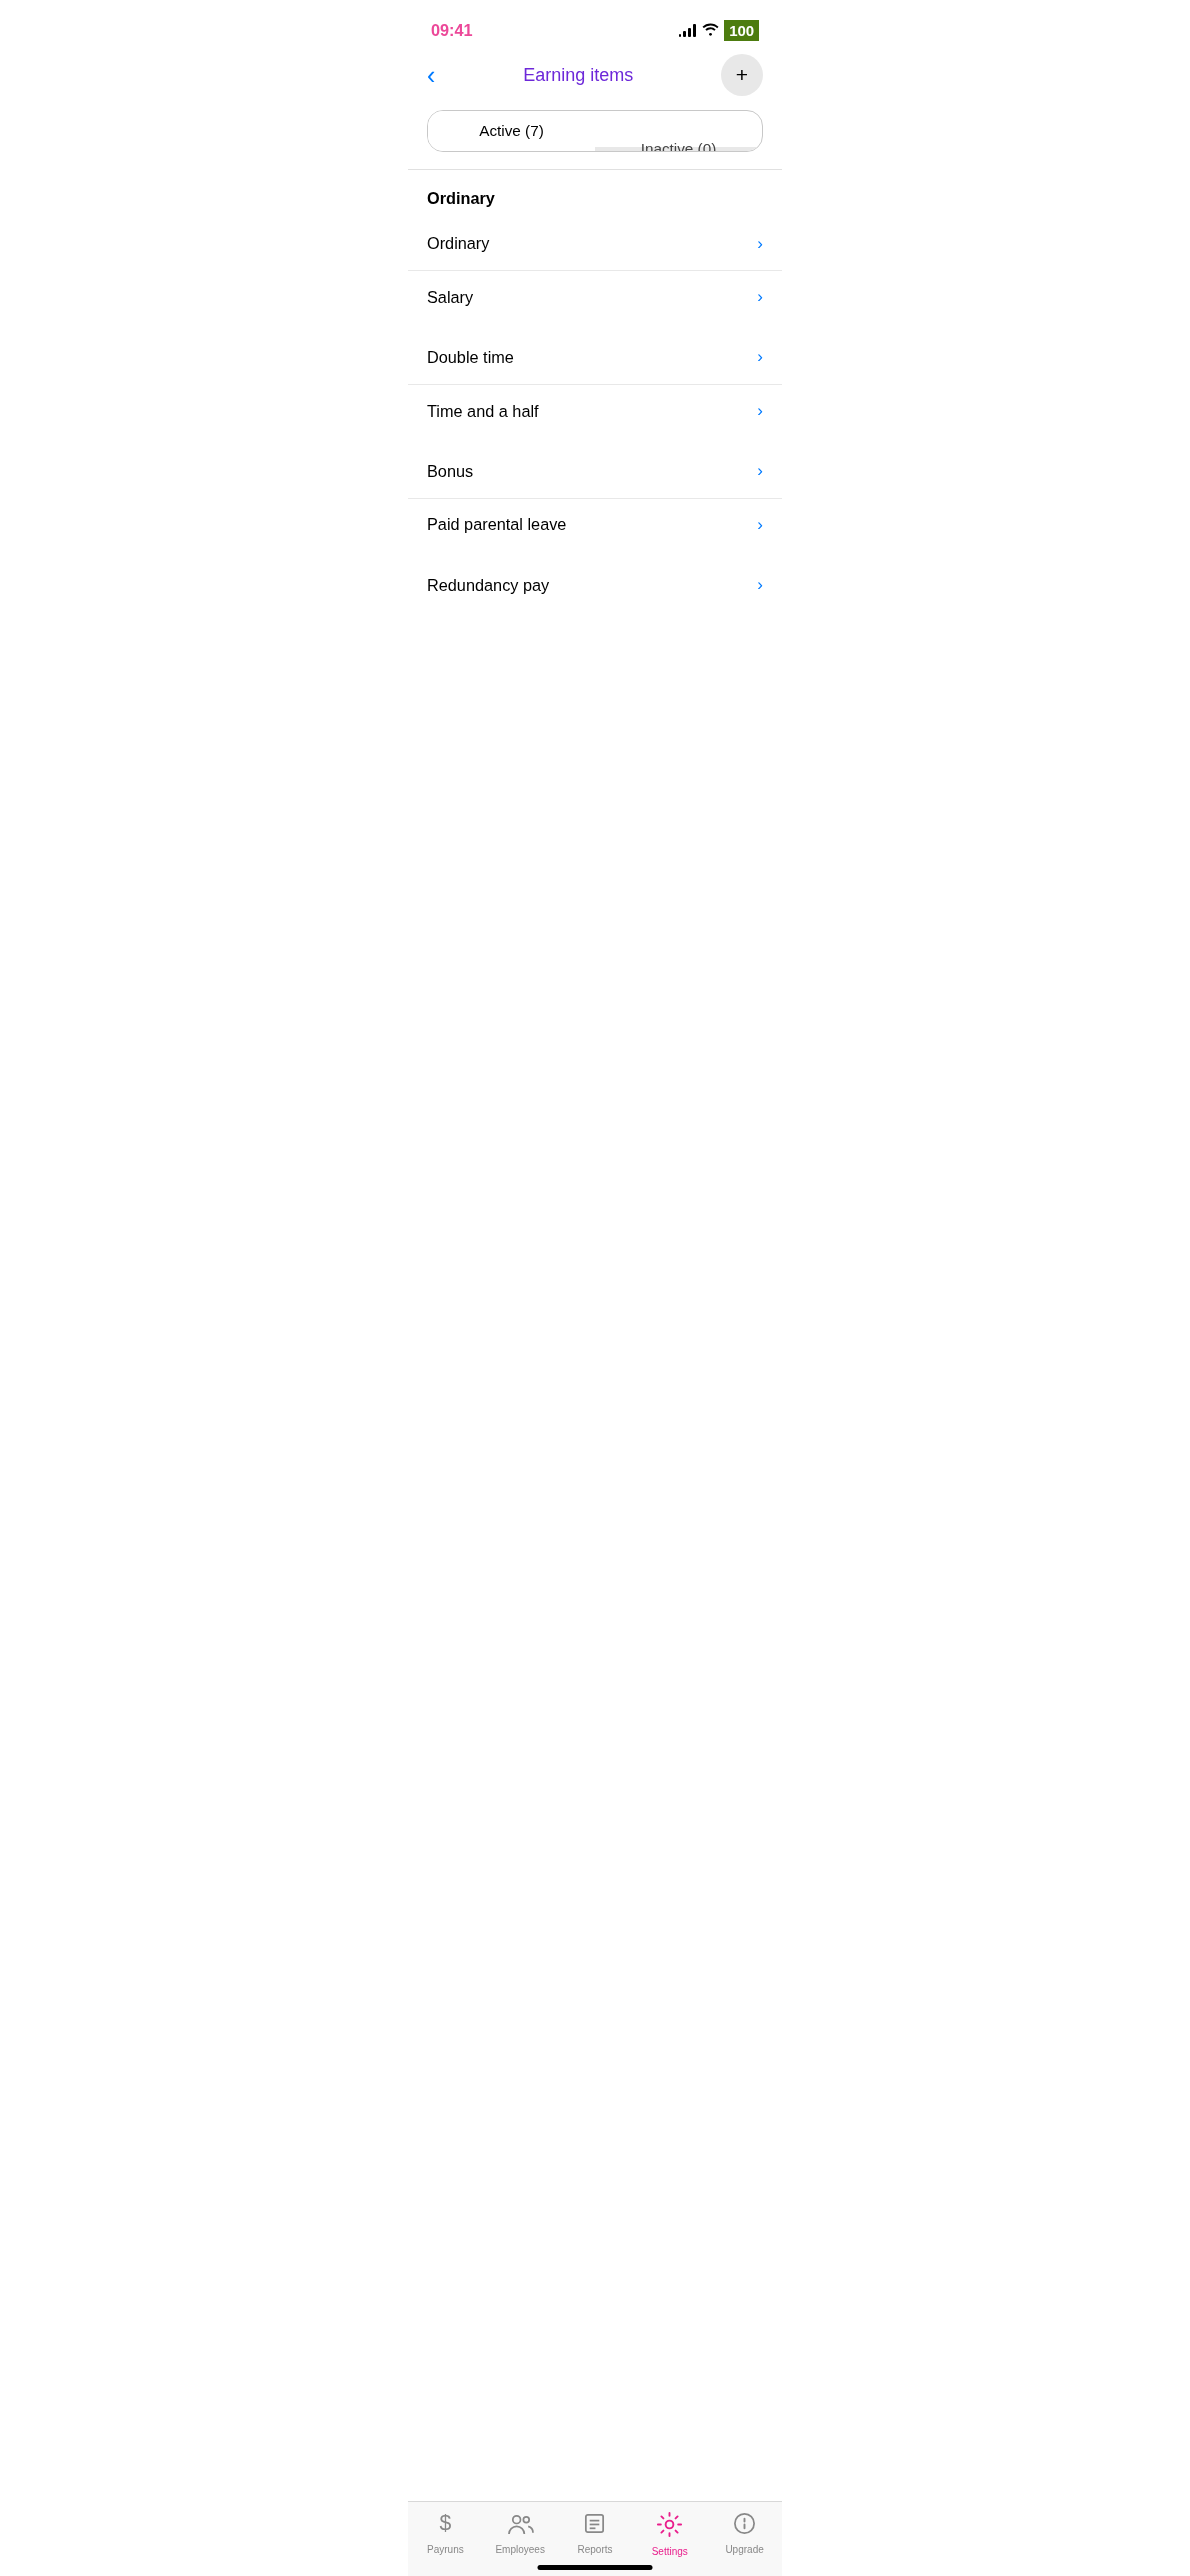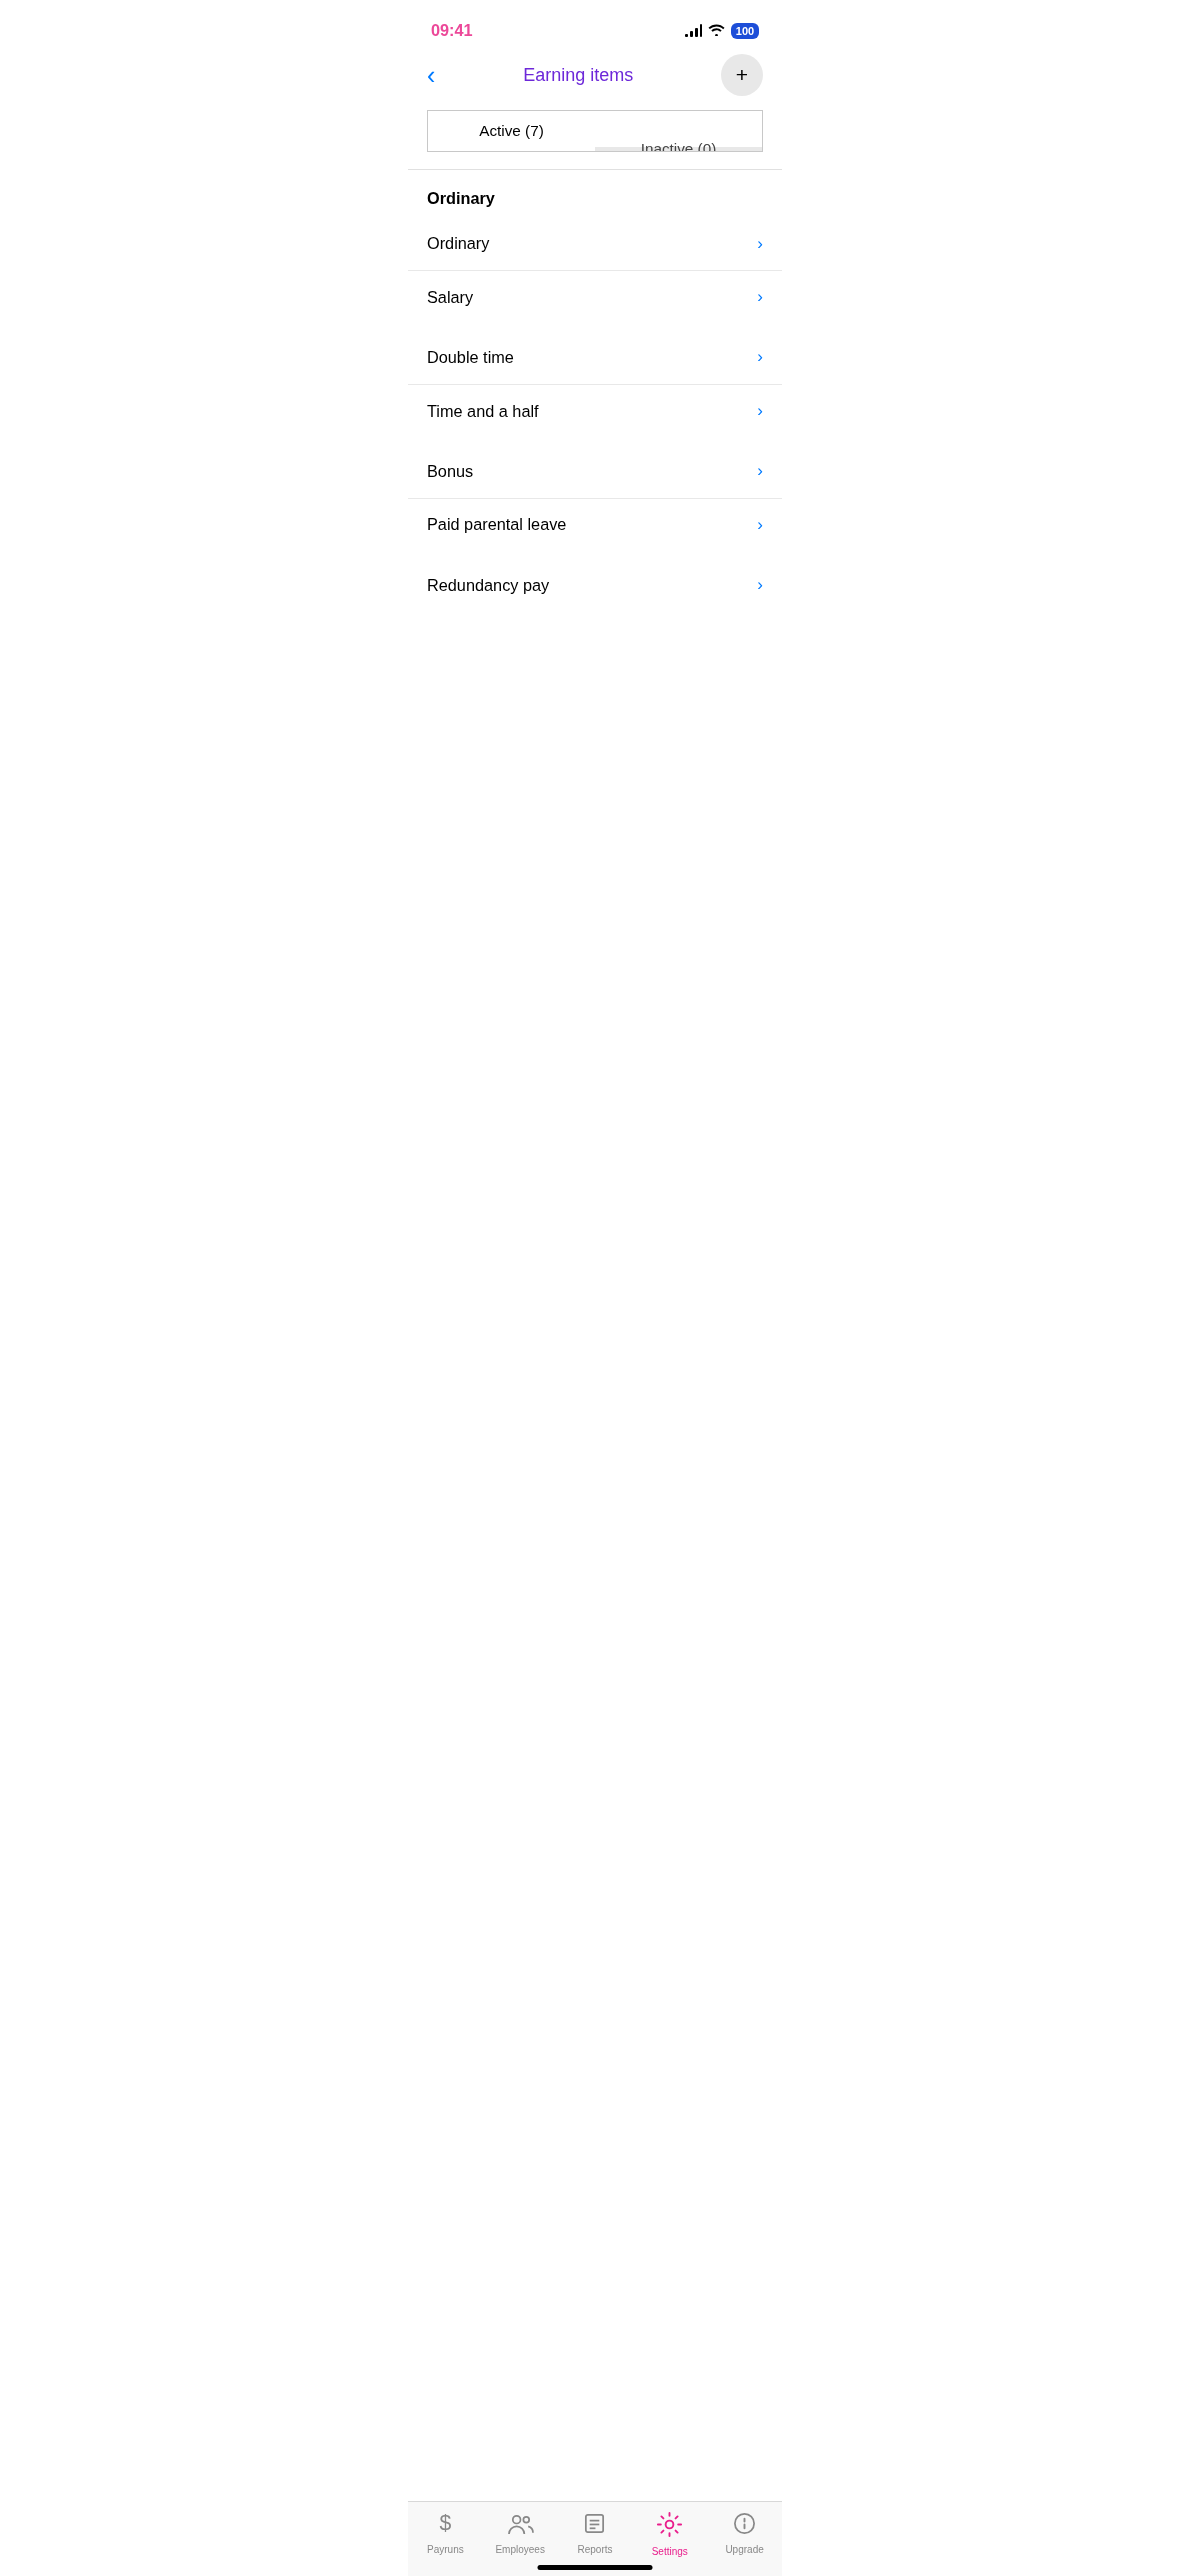--- a/index.html
+++ b/index.html
@@ -48,26 +48,26 @@
       background: #000;
       border-radius: 1px;
     }
 
     .wifi-icon {
       font-size: 13.4px;
       color: #000;
     }
 
     .battery-badge {
-      background: #1d4ed8;
+      background: #4d7c0f;
       color: #fff;
-      font-size: 11px;
+      font-size: 15px;
       font-weight: 700;
       padding: 1.9px 4.8px;
-      border-radius: 6px;
+      border-radius: 0;
     }
 
     
     .nav-bar {
       display: flex;
       justify-content: space-between;
       align-items: center;
       padding: 9.6px 19px 9.6px 19px;
       height: 54px;
     }
@@ -98,21 +98,21 @@
       font-size: 21px;
       color: #000;
       font-weight: 300;
     }
 
     
     .segment-control {
       display: flex;
       margin: 7.7px 19px 0 19px;
       border: 1.4px solid #c8c8c8;
-      border-radius: 0;
+      border-radius: 16px;
       overflow: hidden;
       height: 42px;
     }
 
     .segment-btn {
       flex: 1;
       display: flex;
       align-items: center;
       justify-content: center;
       font-size: 15.3px;

